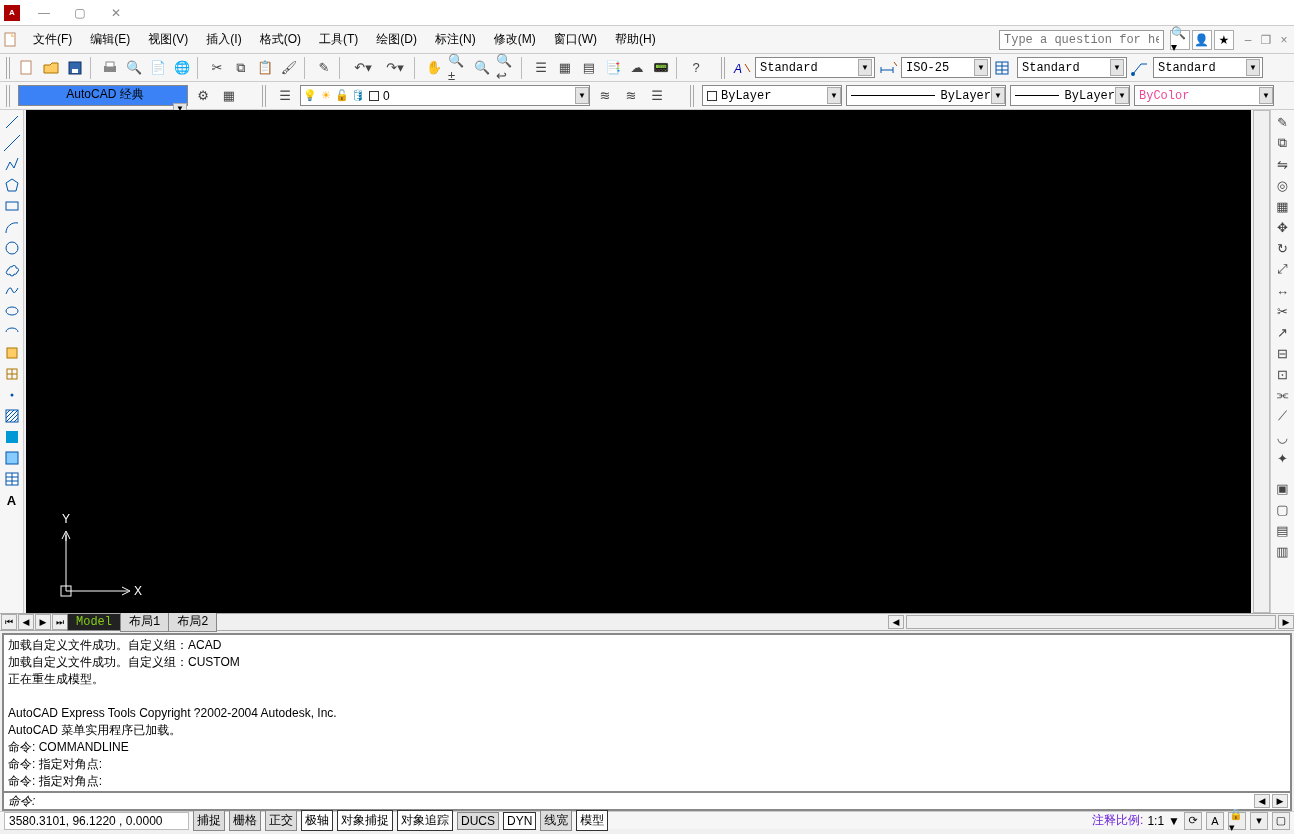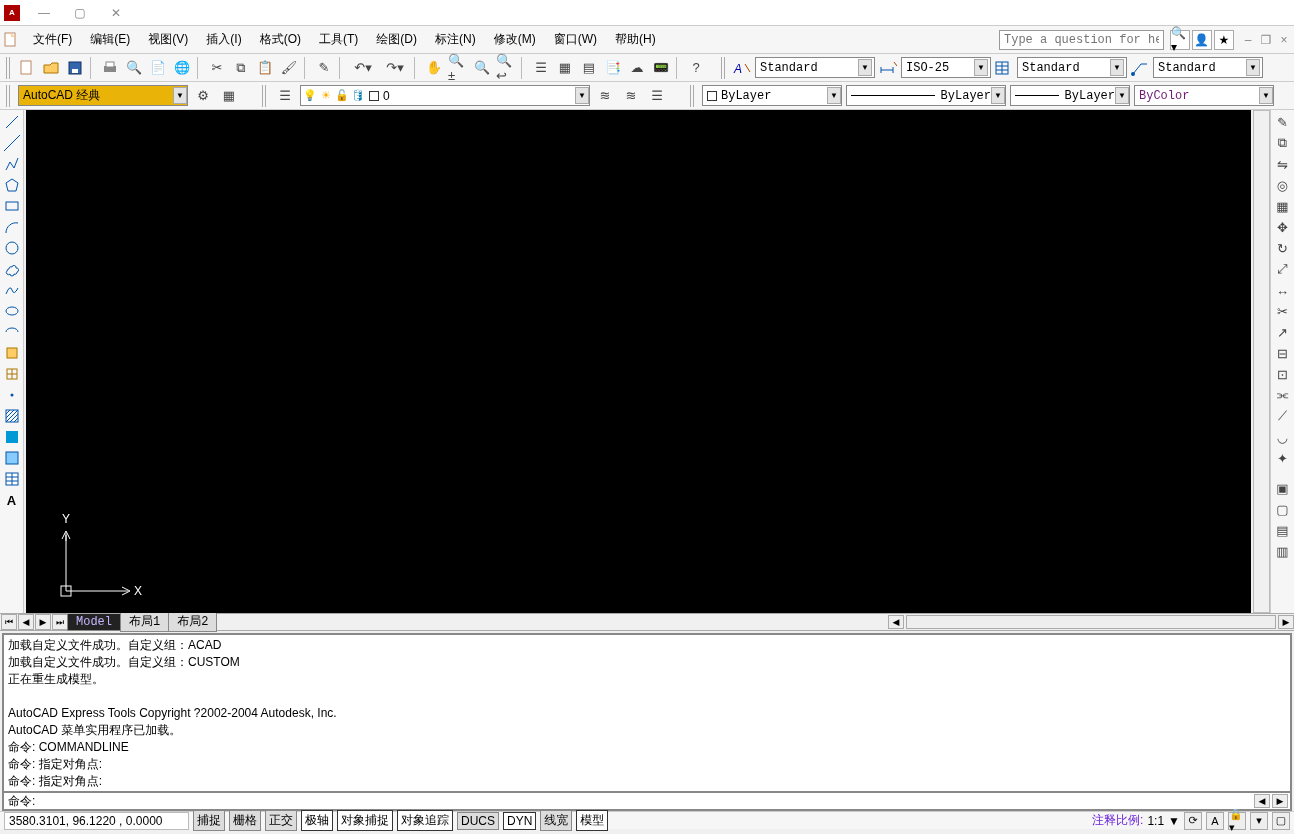--- a/index.html
+++ b/index.html
@@ -23,21 +23,21 @@
 .tbtn { width:22px; height:22px; border:1px solid transparent; display:inline-flex; align-items:center; justify-content:center; cursor:pointer; color:#444; font-size:13px; }
 .tsep { width:5px; height:22px; border-left:1px solid #bbb; margin:0 2px; }
 .grip { width:6px; height:22px; background:repeating-linear-gradient(90deg,#aaa 0 1px,transparent 1px 3px); margin:0 2px; }
 .combo { height:21px; border:1px solid #888; background:#fff; display:inline-flex; align-items:center; padding:0 2px 0 4px; cursor:pointer; }
 .combo .arrow { width:14px; height:17px; background:#e4e4e4; border:1px solid #aaa; margin-left:4px; display:inline-flex; align-items:center; justify-content:center; font-size:8px; }
 .combo-wide { width:120px; }
 .combo-txt { flex:1; font-family:"Courier New",monospace; font-size:12px; white-space:nowrap; overflow:hidden; }
 .right-color-combo { width:105px; background:#eee; }
 
 .row3 { height:28px; background:#f6f6f6; border-bottom:1px solid #ccc; display:flex; align-items:center; padding:0 4px; gap:4px; }
-.workspace-combo { width:170px; height:21px; border:1px solid #888; background:#eab308; display:flex; align-items:center; padding-left:4px; cursor:pointer; }
+.workspace-combo { width:170px; height:21px; border:1px solid #888; background:#3b82f6; display:flex; align-items:center; padding-left:4px; cursor:pointer;flex-direction:column; }
 .workspace-combo .arrow { margin-left:auto; width:14px; height:17px; background:#e4e4e4; border:1px solid #aaa; display:inline-flex; align-items:center; justify-content:center; font-size:8px; }
 .layer-combo { width:290px; height:21px; border:1px solid #888; background:#fff; display:flex; align-items:center; padding-left:2px; cursor:pointer; gap:2px; }
 .layer-combo .mini { width:14px; height:14px; display:inline-flex; align-items:center; justify-content:center; font-size:11px; }
 .layer-combo .arrow { margin-left:auto; width:14px; height:17px; background:#e4e4e4; border:1px solid #aaa; display:inline-flex; align-items:center; justify-content:center; font-size:8px; }
 .prop-combo { width:140px; height:21px; border:1px solid #888; background:#fff; display:flex; align-items:center; padding-left:4px; cursor:pointer; }
 .prop-combo .arrow { margin-left:auto; width:14px; height:17px; background:#e4e4e4; border:1px solid #aaa; display:inline-flex; align-items:center; justify-content:center; font-size:8px; }
 .prop-combo .layline { flex:1; display:inline-flex; align-items:center; justify-content:center; }
 .prop-combo .layline hr { flex:1; border:none; border-top:1px solid #000; }
 
 .main-area { display:flex; height:503px; }
@@ -48,27 +48,27 @@
 .scroll-v { width:17px; background:#f0f0f0; border:1px solid #bbb; position:relative; }
 .right-tools { width:24px; background:#f6f6f6; border-left:1px solid #ccc; display:flex; flex-direction:column; align-items:center; padding-top:2px; gap:1px; overflow:hidden; }
 .right-tools .tbtn { width:20px; height:20px; }
 
 .ucs-icon { position:absolute; left:32px; bottom:10px; pointer-events:none; }
 .ucs-icon svg { overflow:visible; }
 
 .tab-row { height:18px; background:#f0f0f0; display:flex; align-items:center; border-top:1px solid #aaa; border-bottom:1px solid #aaa; font-size:11px; }
 .tab-row .nav { width:16px; height:16px; border:1px solid #aaa; background:#eee; display:inline-flex; align-items:center; justify-content:center; cursor:pointer; font-size:9px; margin-left:1px; }
 .tab-row .tab { padding:1px 8px; border:1px solid #888; border-top:none; background:#ddd; margin-left:-1px; cursor:pointer; font-family:"Courier New",monospace; }
-.tab-row .tab.active { background:#222; color:#c4b5fd; }
+.tab-row .tab.active { background:#222; color:#84cc16; }
 .tab-row .hscroll { flex:1; display:flex; align-items:center; justify-content:flex-end; gap:2px; }
 .tab-row .hscroll .sbtn { width:16px; height:14px; border:1px solid #aaa; background:#eee; display:inline-flex; align-items:center; justify-content:center; cursor:pointer; font-size:9px; }
 
 .cmdlog { height:160px; background:#fff; border:2px solid #888; margin:2px 2px 0 2px; padding:2px 4px; font-family:"SimSun","Courier New",monospace; font-size:13px; line-height:16px; white-space:pre; overflow:hidden; }
 .cmd-input-row { height:18px; display:flex; align-items:center; margin:0 2px; background:#fff; border:2px solid #888; border-top:none; font-family:"SimSun","Courier New",monospace; font-size:13px; }
-.cmd-input-row .label { padding-left:4px; }
+.cmd-input-row .label { padding-left:4px;font-style:italic; }
 .cmd-input-row .scrolls { margin-left:auto; display:flex; gap:2px; padding-right:2px; }
 .cmd-input-row .scrolls span { width:16px; height:14px; border:1px solid #aaa; background:#eee; display:inline-flex; align-items:center; justify-content:center; font-size:9px; cursor:pointer; }
 
 .statusbar { height:18px; background:#f6f6f6; border-top:1px solid #ccc; display:flex; align-items:center; padding:0 4px; gap:4px; font-family:"Courier New",monospace; font-size:12px; }
 .statusbar .coord { width:185px; border:1px solid #bbb; padding:1px 4px; background:#fff; }
 .statusbar .toggle { border:1px solid #888; padding:1px 3px; background:#ddd; cursor:pointer; font-family:"SimSun",sans-serif; font-size:12px; }
 .statusbar .toggle.active { background:#fff; border-color:#333; }
 .statusbar .spacer { flex:1; }
 .statusbar .annoscale-lbl { color:#6d28d9; }
 .statusbar .sbtn { width:18px; height:18px; border:1px solid #aaa; background:#eee; display:inline-flex; align-items:center; justify-content:center; cursor:pointer; font-size:11px; }
@@ -253,21 +253,21 @@
     <span class="arrow">▼</span>
   </div>
   <div class="prop-combo" style="width:120px">
     <span class="layline">
         <hr>
       </span>
     <span class="combo-txt" style="flex:0 0 auto;margin-left:6px">ByLayer</span>
     <span class="arrow">▼</span>
   </div>
   <div class="prop-combo right-color-combo">
-    <span class="combo-txt" style="color:#701a75">ByColor</span>
+    <span class="combo-txt" style="color:#ec4899">ByColor</span>
     <span class="arrow">▼</span>
   </div>
 </div>
 
 <div class="main-area">
 
   <div class="left-tools">
     <span class="tbtn">
         <svg width="16" height="16">
           <line x1="2" y1="14" x2="14" y2="2" stroke="#05a"></line>

